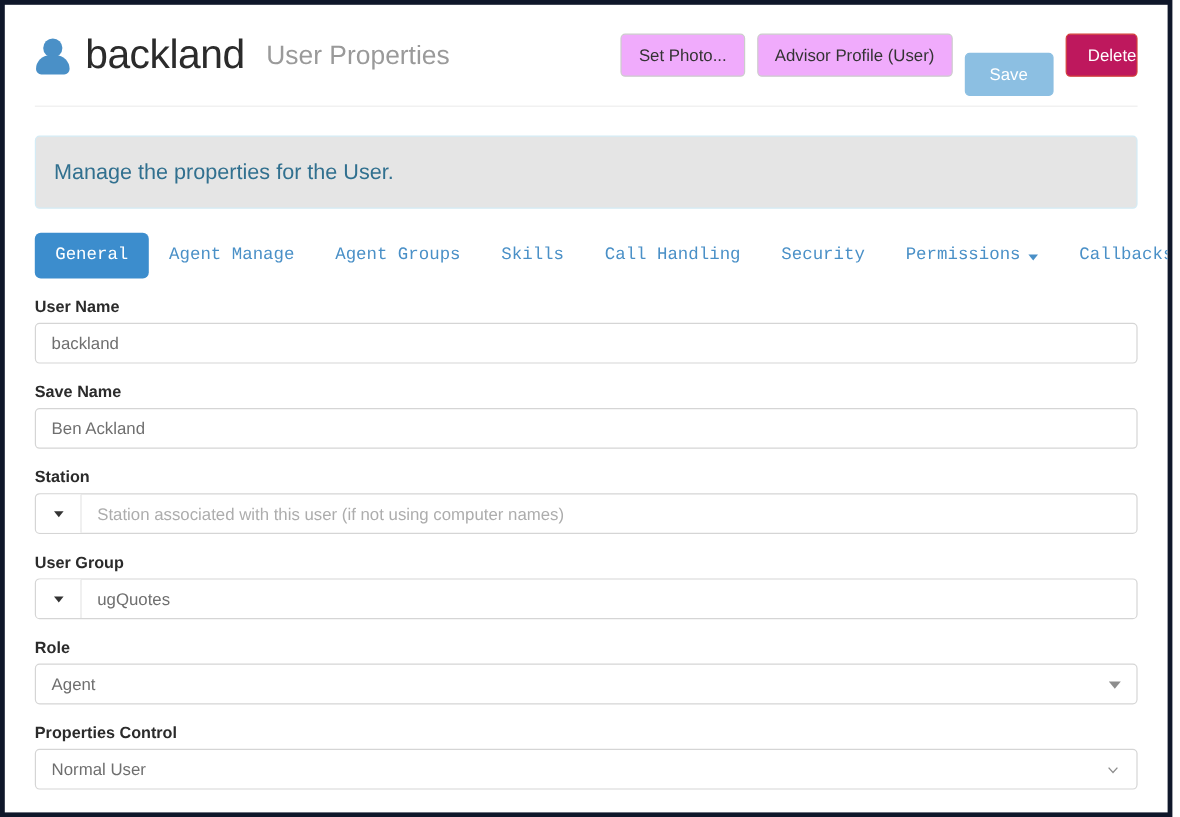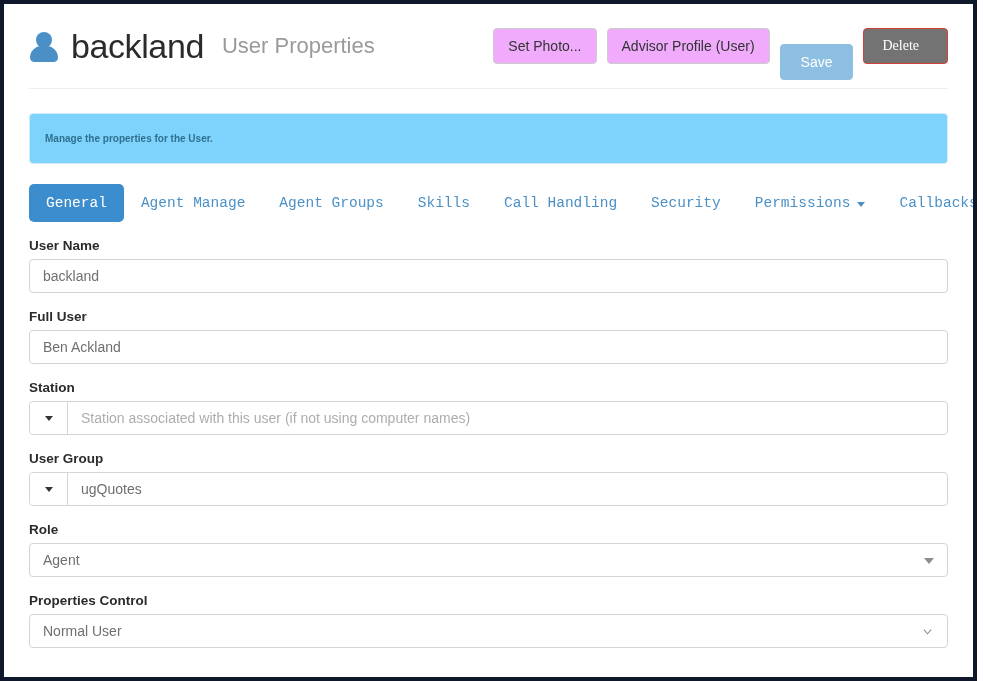--- a/index.html
+++ b/index.html
@@ -93,39 +93,37 @@
   }
   .btn-primary {
     background: #8cbfe2;
     border-color: #8cbfe2;
     color: #ffffff;
     padding-left: 20px;
     padding-right: 20px;
     margin-top: 32px;
   }
   .btn-danger {
-    background: #737373;
+    background: #be185d;
     border-color: #d43f3a;
     color: #ffffff;
     padding-left: 18px;
-    padding-right: 28px;
-    font-family: Liberation Serif, serif;
+    padding-right: 0;
   }
 
   
   .alert {
     margin-top: 24px;
-    background: #7dd3fc;
+    background: #e5e5e5;
     border: 1px solid #d3ebf5;
     border-radius: 4px;
     color: #31708f;
-    font-size: 10px;
+    font-size: 18px;
     padding: 19px 15px;
     box-sizing: border-box;
-    font-weight: bold;
   }
 
   
   .tabs {
     display: flex;
     align-items: center;
     margin-top: 20px;
     gap: 0;
   }
   .tab {
@@ -281,21 +279,21 @@
     <div class="form">
 
       <div class="field">
         <div class="field-label">User Name</div>
         <div class="control">
           <span class="control-text">backland</span>
         </div>
       </div>
 
       <div class="field">
-        <div class="field-label">Full User</div>
+        <div class="field-label">Save Name</div>
         <div class="control">
           <span class="control-text">Ben Ackland</span>
         </div>
       </div>
 
       <div class="field">
         <div class="field-label">Station</div>
         <div class="control">
           <span class="input-group-btn">
             <span class="caret-down"></span>

